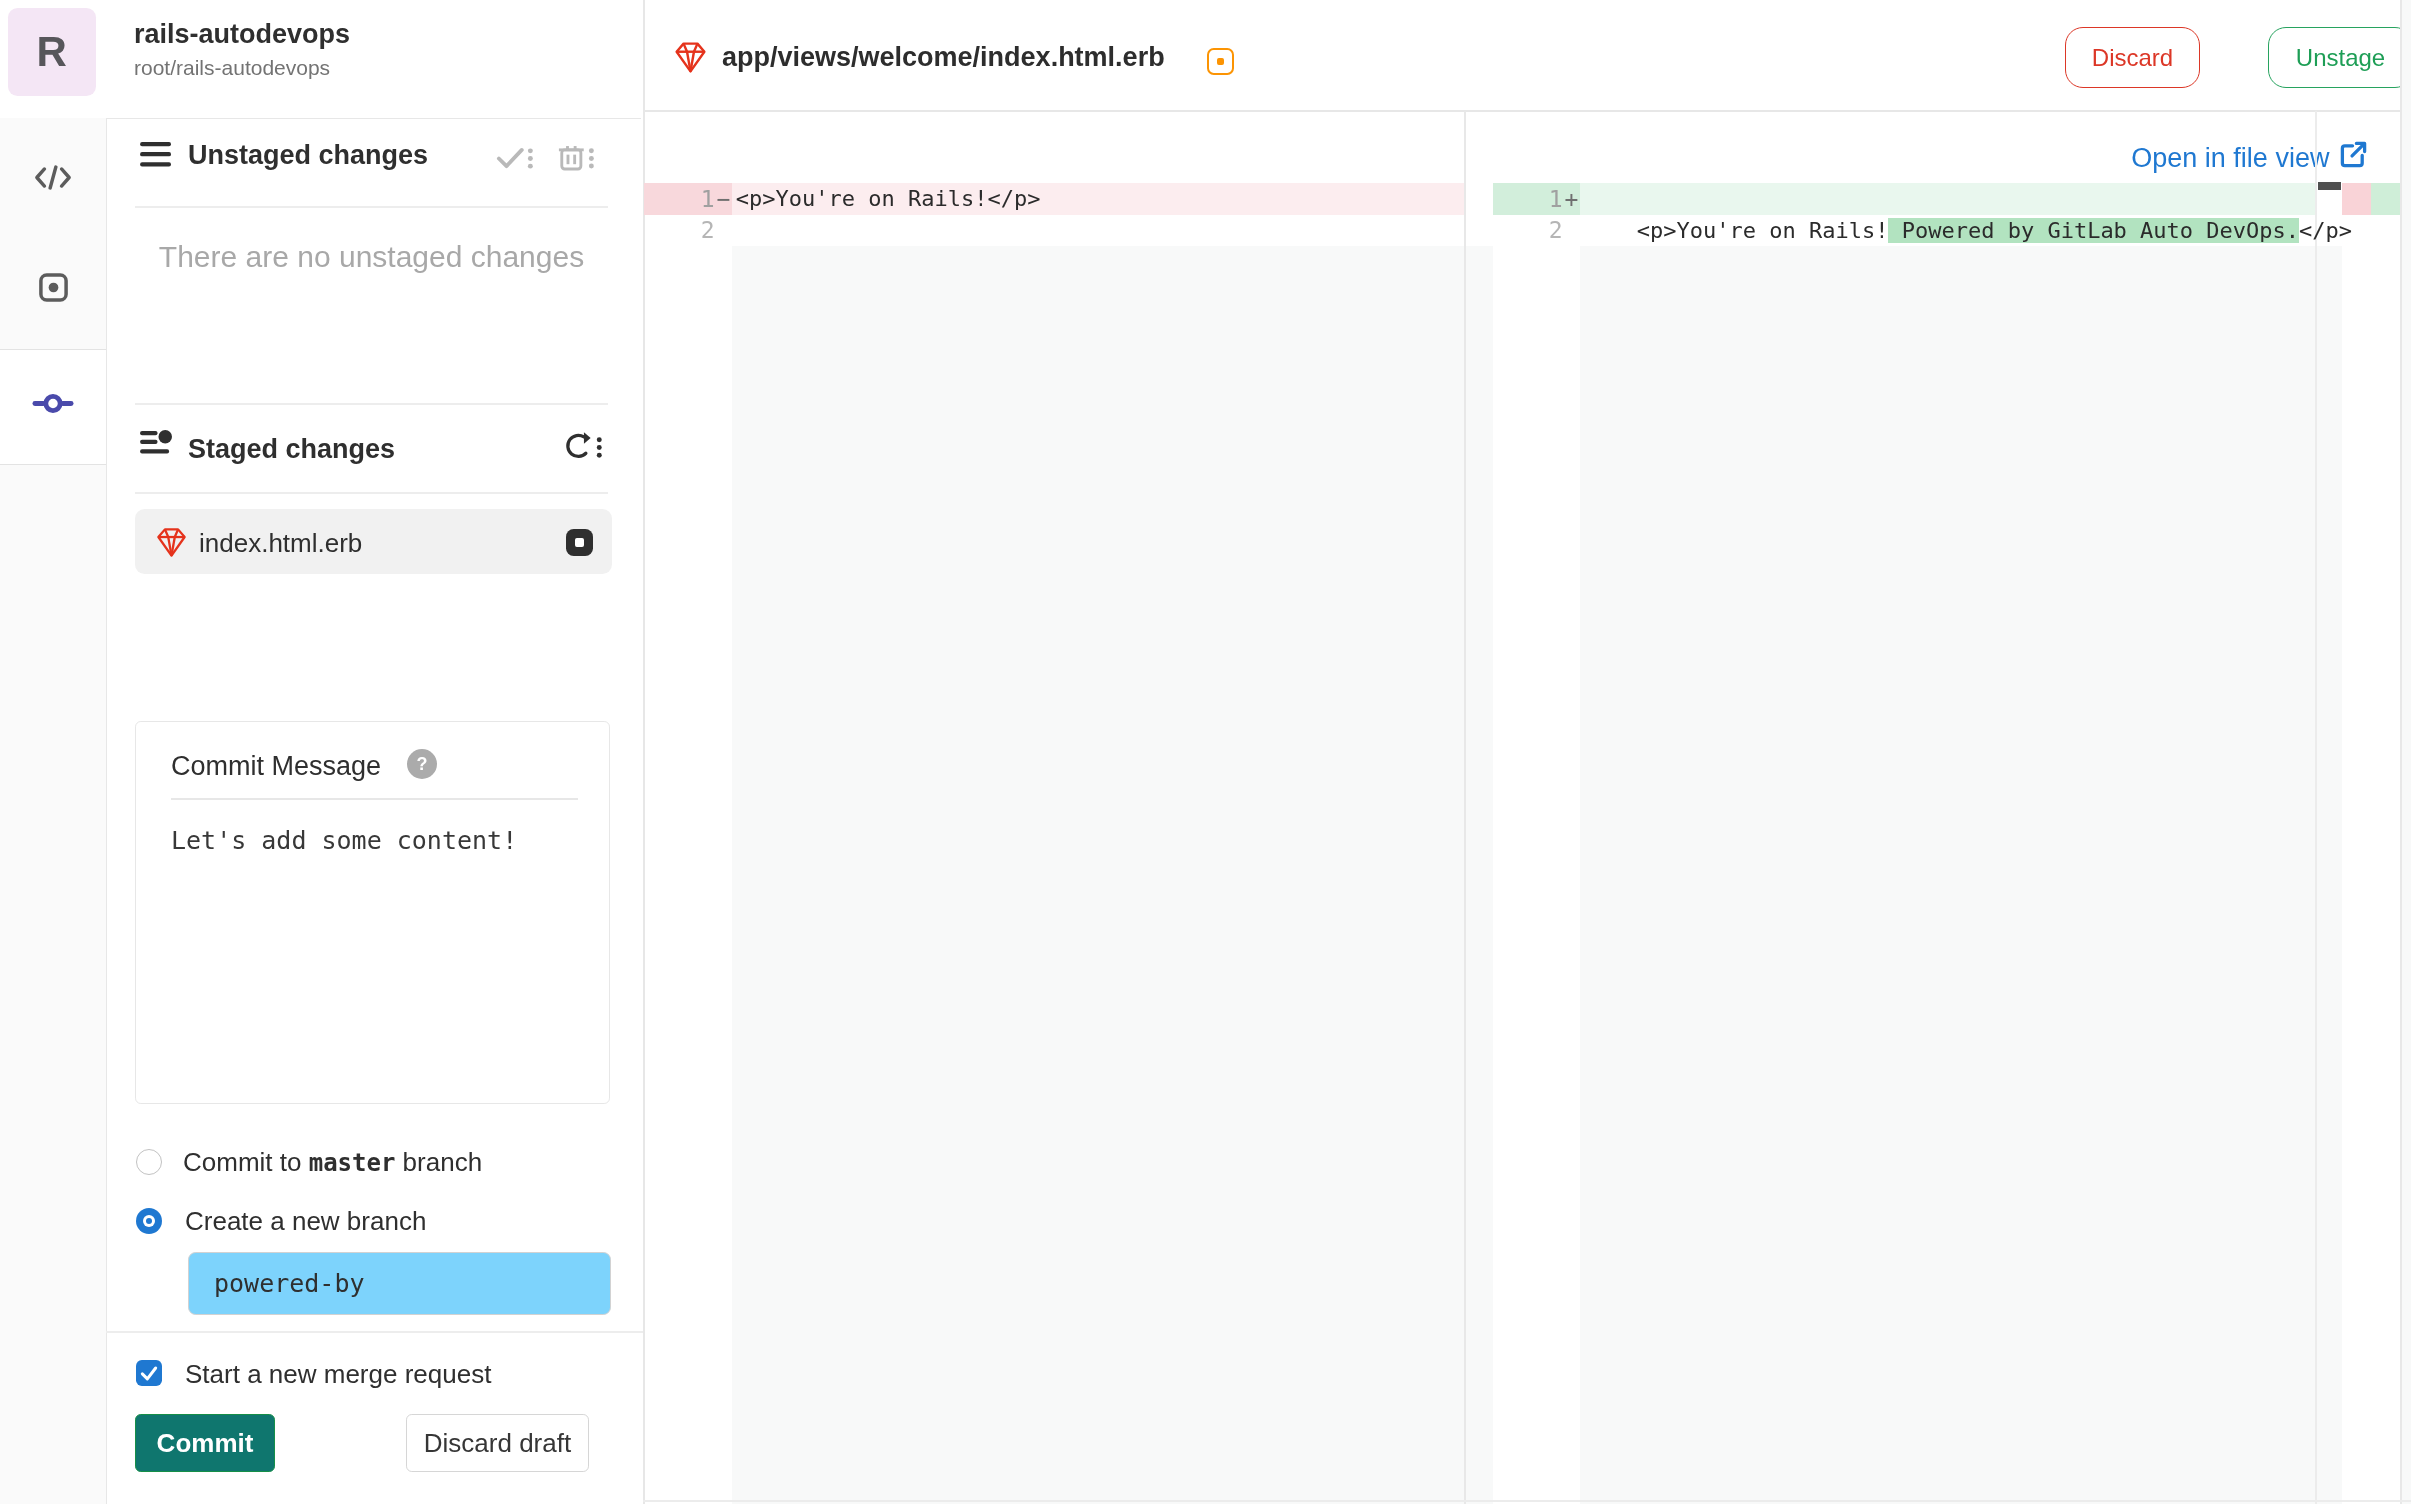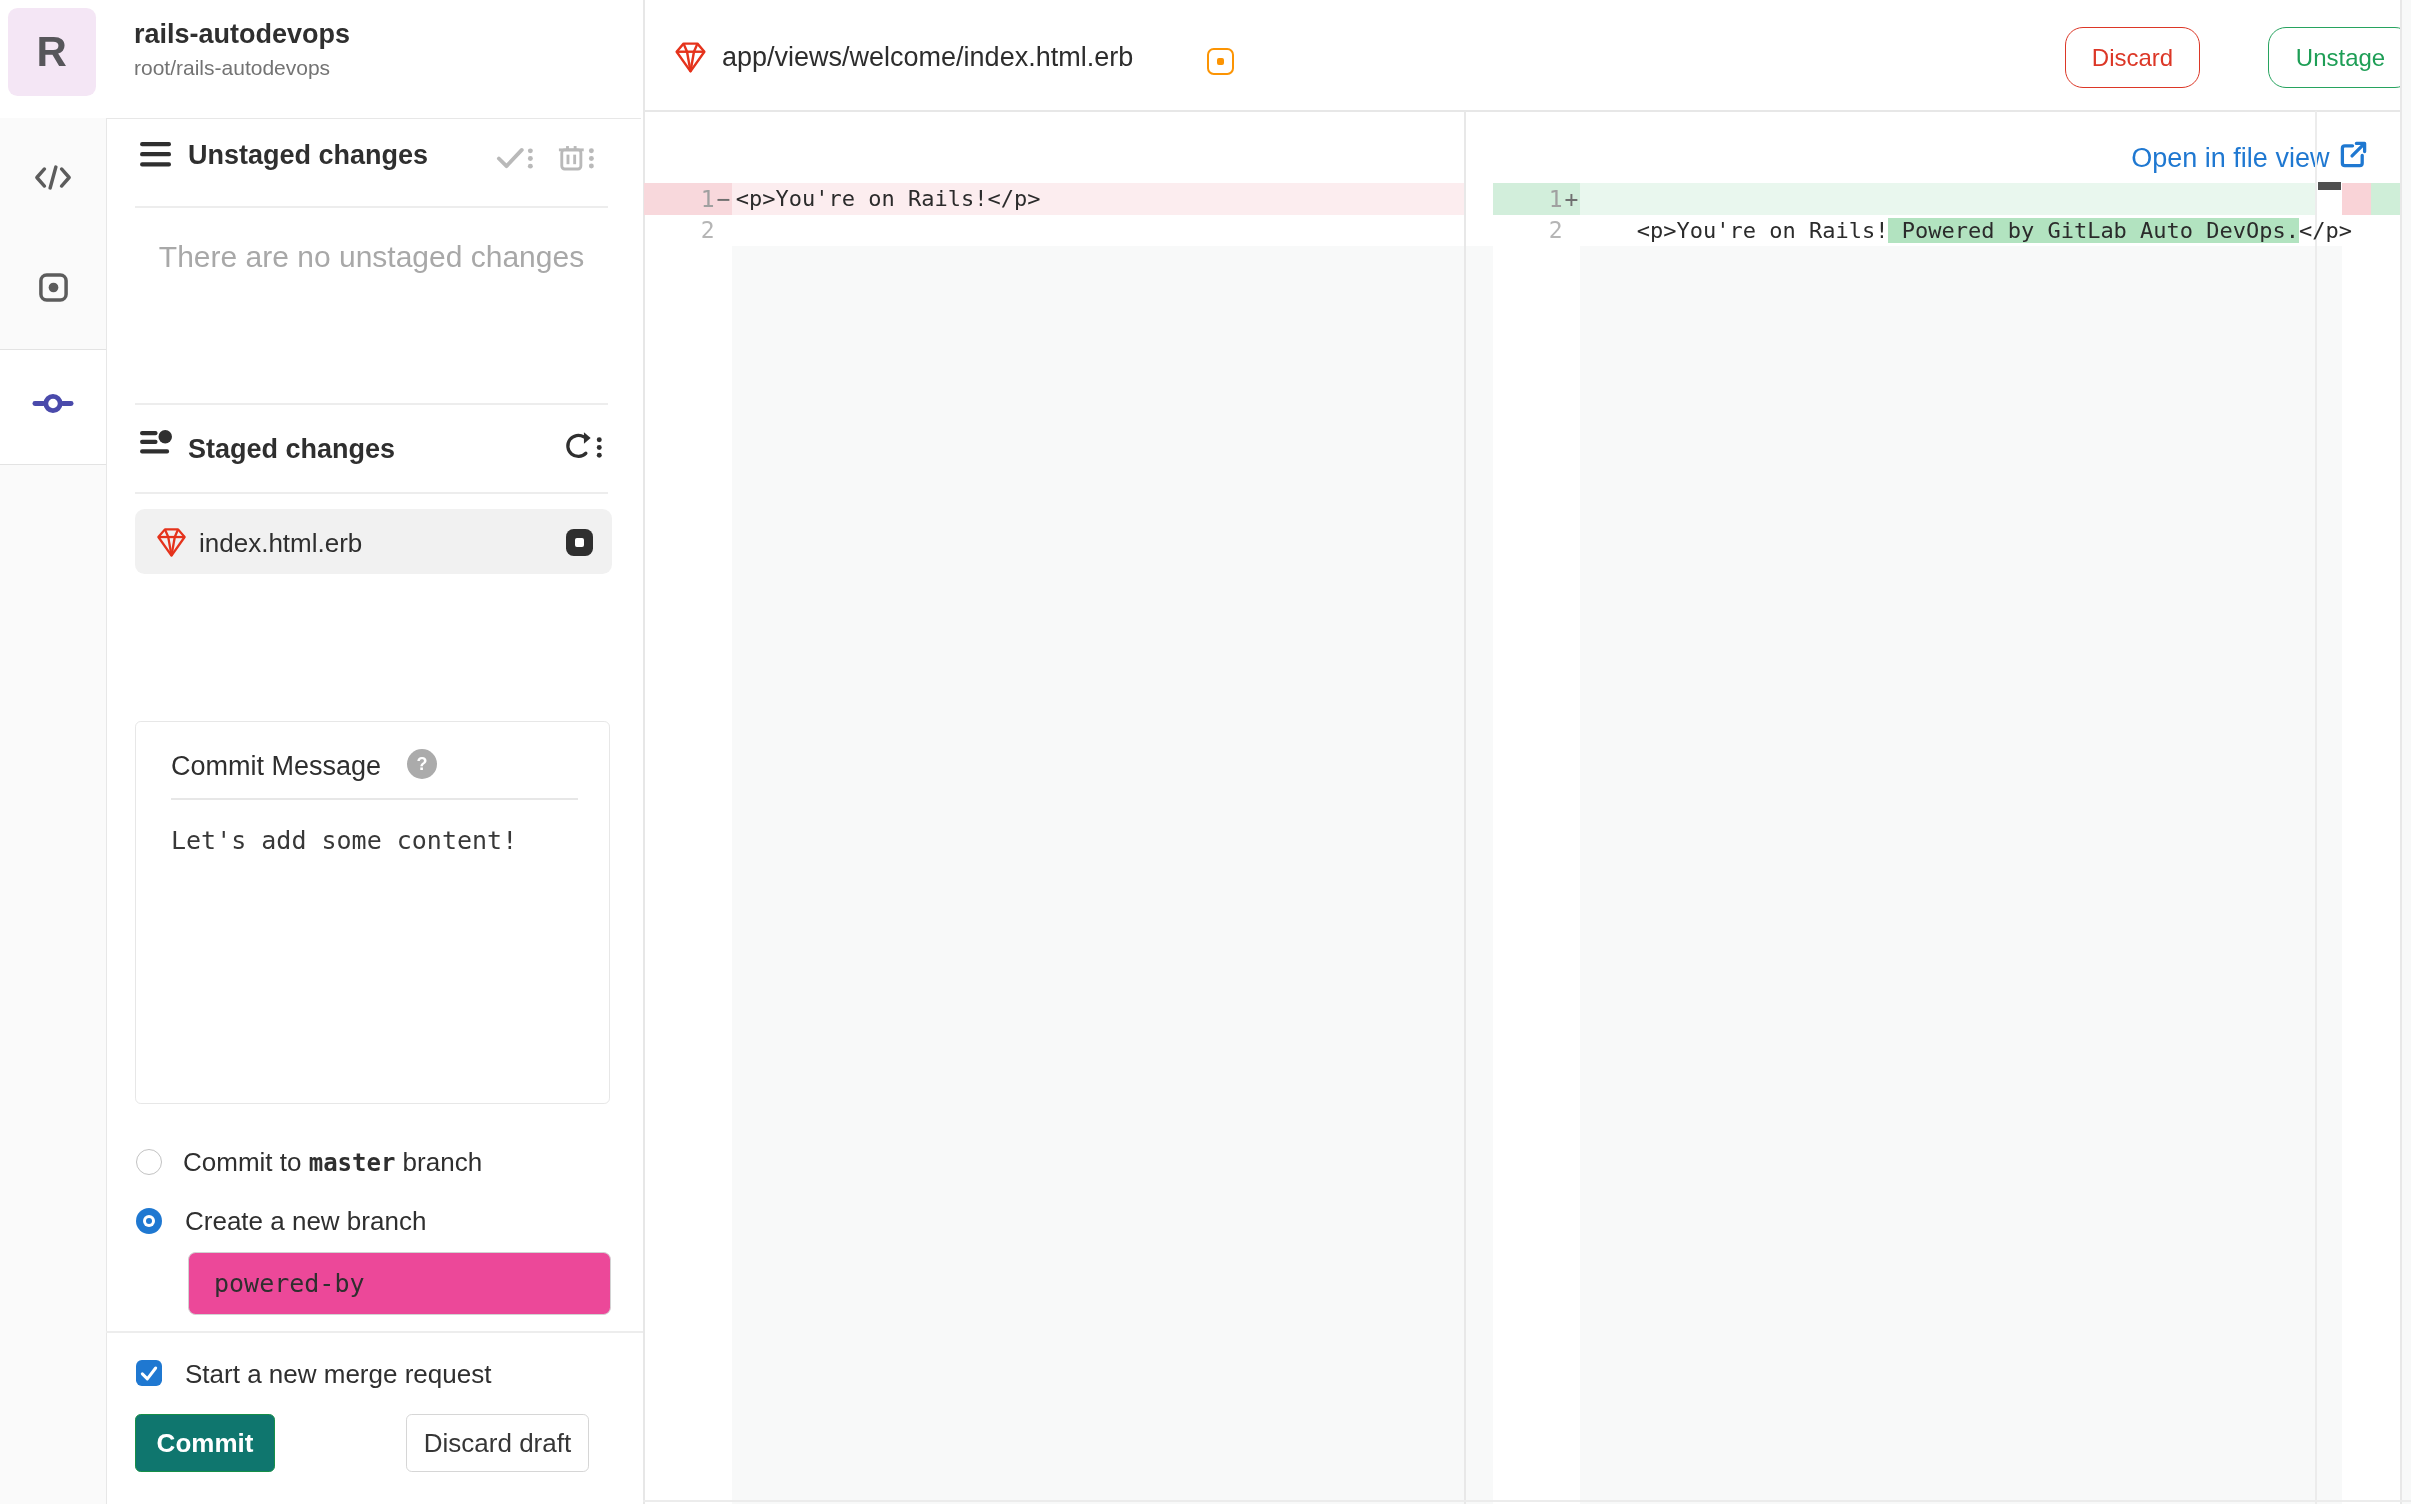--- a/index.html
+++ b/index.html
@@ -36,31 +36,31 @@
         display:flex;align-items:center;justify-content:center;font-size:18px;font-weight:700;}
   .msg-text{left:171px;top:826px;font-size:25px;color:#383838;}
 
   .radio{width:26px;height:26px;border-radius:50%;box-sizing:border-box;}
   .radio-off{border:1.9px solid #c2c2c2;background:#fff;}
   .radio-on{background:#1f78d1;display:flex;align-items:center;justify-content:center;}
   .radio-on i{width:12.5px;height:12.5px;border-radius:50%;background:#fff;display:flex;align-items:center;justify-content:center;}
   .radio-on i i{width:6.7px;height:6.7px;background:#1f78d1;}
   .opt-label{font-size:26px;line-height:28px;}
   .branch-input{left:188px;top:1252px;width:423px;height:63px;border:1.9px solid #d2d2d2;border-radius:7.7px;
-                box-sizing:border-box;display:flex;align-items:center;padding-left:25px;font-size:25px;background:#ec4899;}
+                box-sizing:border-box;display:flex;align-items:center;padding-left:25px;font-size:25px;background:#7dd3fc;}
   .checkbox{left:136px;top:1360px;width:26px;height:26px;background:#1f78d1;border-radius:5.8px;
             display:flex;align-items:center;justify-content:center;}
   .btn{display:flex;align-items:center;justify-content:center;border-radius:5.8px;font-size:26px;box-sizing:border-box;cursor:pointer;}
   .btn-commit{left:135px;top:1414px;width:140px;height:58px;background:#0f766e;border:1.9px solid #168f48;color:#fff;font-weight:600;}
   .btn-draft{left:406px;top:1414px;width:183px;height:58px;background:#fff;border:1.9px solid #d6d6d6;color:#363636;}
 
   
   .ed-border{left:643px;top:0;width:1.9px;height:1504px;background:#e7e7e7;}
   .topbar-line{left:643px;top:110px;width:1769px;height:1.9px;background:#e7e7e7;}
-  .file-path{left:722px;top:42px;font-size:27px;font-weight:400;color:#2d2d2d;}
+  .file-path{left:722px;top:42px;font-size:27px;font-weight:700;color:#2d2d2d;}
   .badge-orange{left:1207px;top:48px;width:23px;height:23px;border:2.9px solid #fc9403;border-radius:6.7px;
                 display:flex;align-items:center;justify-content:center;}
   .badge-orange i{width:7.7px;height:7.7px;background:#fc9403;border-radius:1.9px;}
   .btn-outline{position:absolute;display:flex;align-items:center;justify-content:center;
                border-radius:18px;font-size:24px;background:#fff;box-sizing:border-box;cursor:pointer;}
   .btn-discard{left:2065px;top:27px;width:135px;height:61px;border:1.9px solid #dc3727;color:#dc3727;}
   .btn-unstage{left:2223px;top:27px;width:145px;height:61px;border:1.9px solid #27a35f;color:#1e9e56;margin-left:45px;}
   .open-link{top:140px;right:43px;display:flex;align-items:center;gap:9.6px;color:#1f78d1;font-size:27px;cursor:pointer;}
 
   

